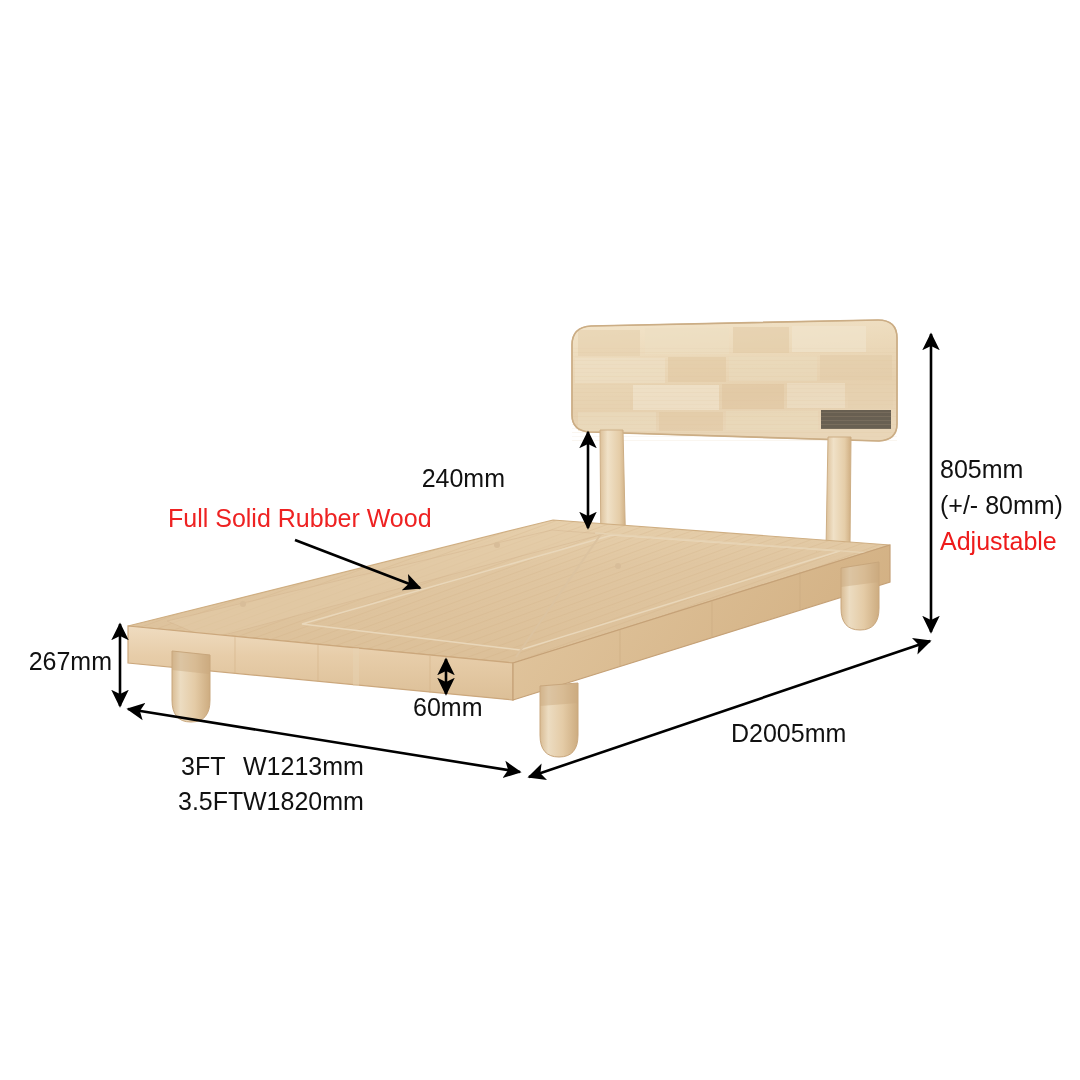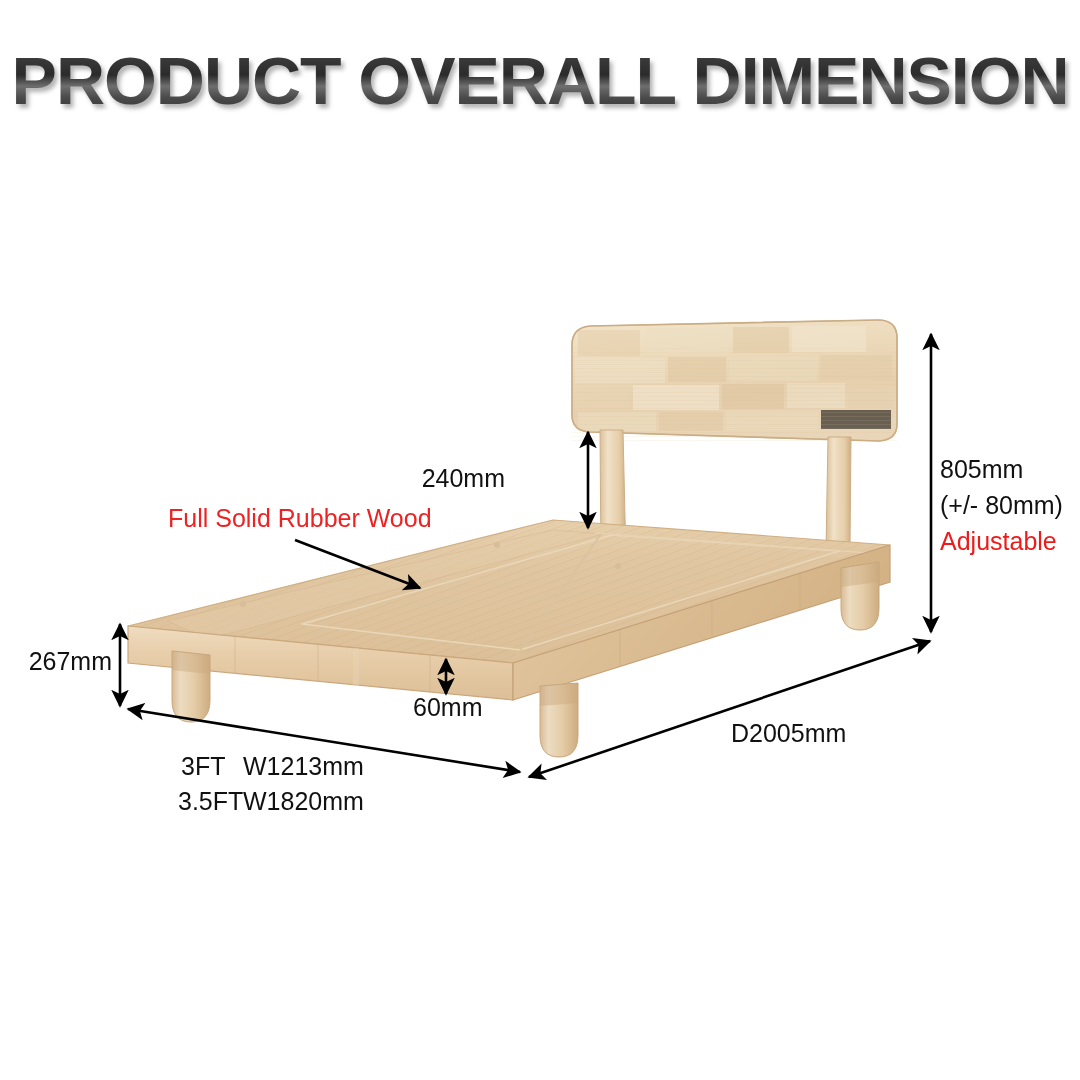--- a/index.html
+++ b/index.html
@@ -39,23 +39,20 @@
   }
   .dimline{stroke:#000000;stroke-width:2.6;fill:none;}
   .thinline{stroke:#000000;stroke-width:2.2;fill:none;}
   .leaderline{stroke:#000000;stroke-width:2.6;fill:none;}
 </style>
 </head>
 <body>
 
 <div id="stage">
 
-  <div id="title-wrap">
-    <div id="title">PRODUCT OVERALL DIMENSION</div>
-  </div>
 
   <svg id="scene" viewBox="0 0 1080 1080">
     <defs>
 
       <linearGradient id="gHeadboard" x1="0" y1="0" x2="0.25" y2="1">
         <stop offset="0%" stop-color="#f3e5cb"></stop>
         <stop offset="35%" stop-color="#ecdabb"></stop>
         <stop offset="70%" stop-color="#e6d0ae"></stop>
         <stop offset="100%" stop-color="#e9d6b8"></stop>
       </linearGradient>

